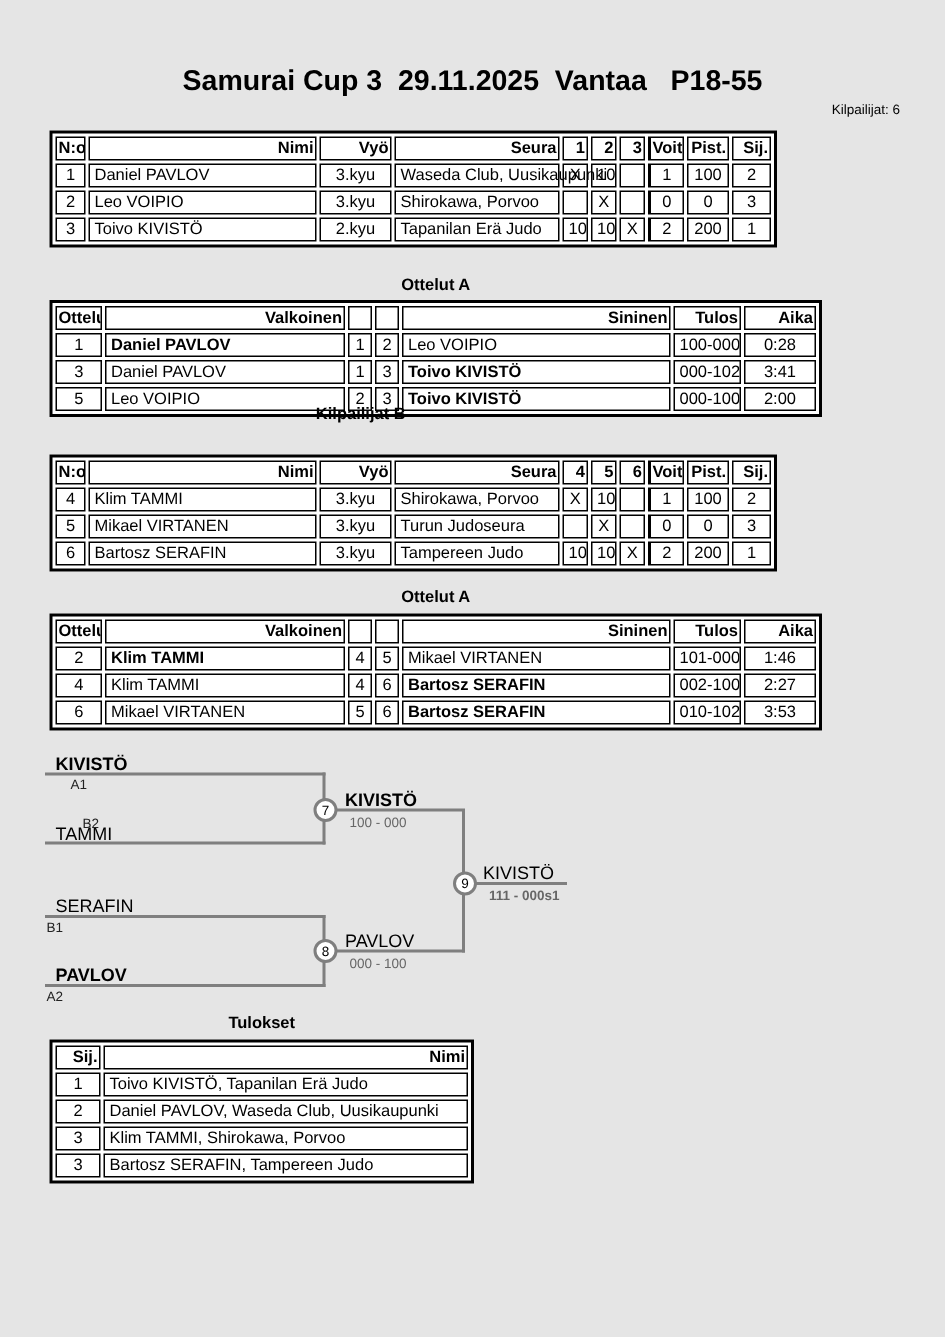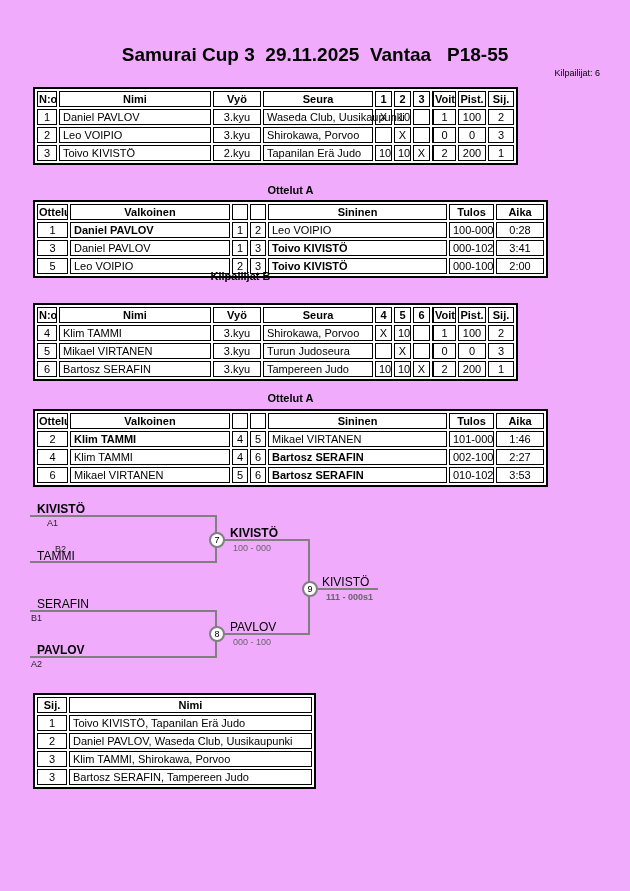--- a/index.html
+++ b/index.html
@@ -1,28 +1,28 @@
 <!DOCTYPE html>
 <html><head>
 <meta charset="utf-8">
 <style>
   html,body{margin:0;padding:0;background:#fff;}
-  .page{position:relative;width:630px;height:891px;background:#f0abfc;
+  .page{position:relative;width:630px;height:891px;background:#e5e5e5;
         font-family:"Liberation Sans","DejaVu Sans",sans-serif;color:#000;overflow:hidden;}
 
   .title{position:absolute;top:44px;left:0;width:630px;text-align:center;
          font-size:19px;font-weight:bold;white-space:pre;letter-spacing:0px;}
   .heading{position:absolute;font-size:11px;font-weight:bold;text-align:center;}
   .note{position:absolute;top:68px;left:490px;width:110px;font-size:9px;text-align:right;}
 
   table{position:absolute;border:2px solid #000;border-collapse:separate;border-spacing:2px;
         table-layout:fixed;background:#fff;}
   td,th{border:1px solid #000;font-size:11px;height:14px;padding:0 3px;
         overflow:hidden;white-space:nowrap;vertical-align:middle;}
-  th{font-weight:bold;text-align:center;padding:0 1px;}
+  th{font-weight:bold;text-align:right;padding:0 1px;}
   .tc{text-align:center;}
   .tl{text-align:left;}
   .bl{border-left:2px solid #000;}
   .club{overflow:visible;}
   .club span{white-space:nowrap;}
   .w{font-weight:bold;}
   .n{font-weight:normal;}
 
   
   .hline{position:absolute;height:2px;background:#7f7f7f;}
@@ -305,20 +305,21 @@
 
     <div class="hline" style="left:312px;top:588px;width:66px;"></div>
     <div class="bk-name" style="left:322px;top:575px;"><span class="n">KIVISTÖ</span></div>
     <div class="bk-score" style="left:326px;top:592px;font-weight:bold;">111 - 000s1</div>
 
     <div class="bk-circle" style="left:209px;top:532px;"><span>7</span></div>
     <div class="bk-circle" style="left:209px;top:626px;"><span>8</span></div>
     <div class="bk-circle" style="left:302px;top:581px;"><span>9</span></div>
   </div>
 
+  <div class="heading" style="top:676px;left:33px;width:283px;">Tulokset</div>
 
   <table style="left:33px;top:693px;width:283px;">
     <colgroup>
         <col style="width:30px">
         <col style="width:243px">
       </colgroup>
     <tbody>
         <tr>
       <th>Sij.</th>
       <th>Nimi</th>

